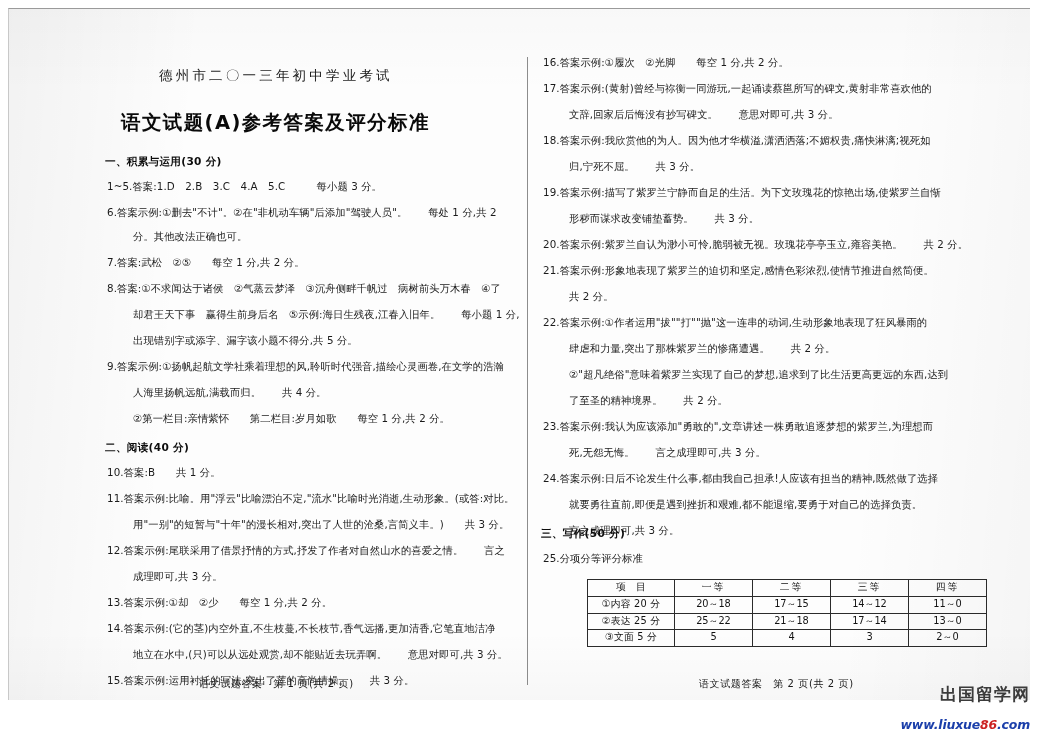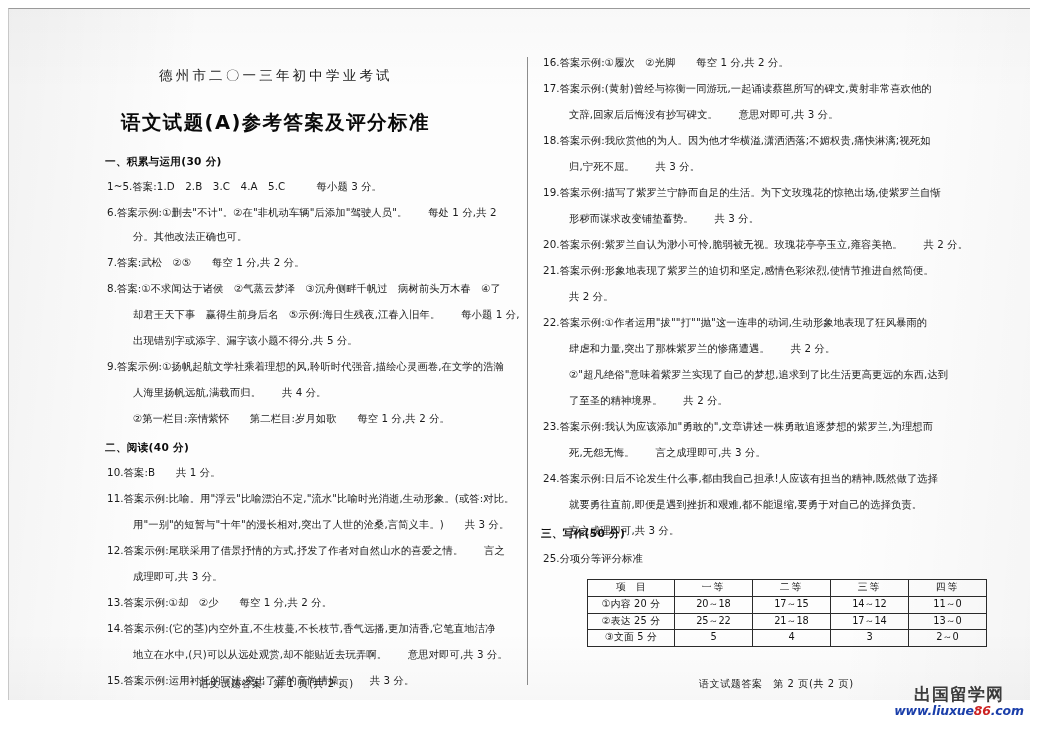--- a/index.html
+++ b/index.html
@@ -129,32 +129,32 @@
   #score-table .c-item { width: 86px; text-align: center; letter-spacing: 0.2px; }
   #score-table .c-g    { width: 77px; }
   #score-table thead td { letter-spacing: 2px; }
 
   
   #watermark {
     position: absolute;
     left: 888px;
     top: 686px;
     width: 142px;
-    text-align: center;
+    text-align: right;
     line-height: 1;
   }
   #watermark-cn {
     font-size: 17px;
     font-weight: bold;
     color: #3b3b3b;
     letter-spacing: 1px;
     white-space: nowrap;
   }
   #watermark-url {
-    margin-top: 2px;
+    margin-top: 16px;
     font-size: 12.5px;
     font-weight: bold;
     font-style: italic;
     color: #1b3faa;
     letter-spacing: -0.2px;
     white-space: nowrap;
   }
   #watermark-url .hl { color: #cc2222; }
 </style>
 </head>

